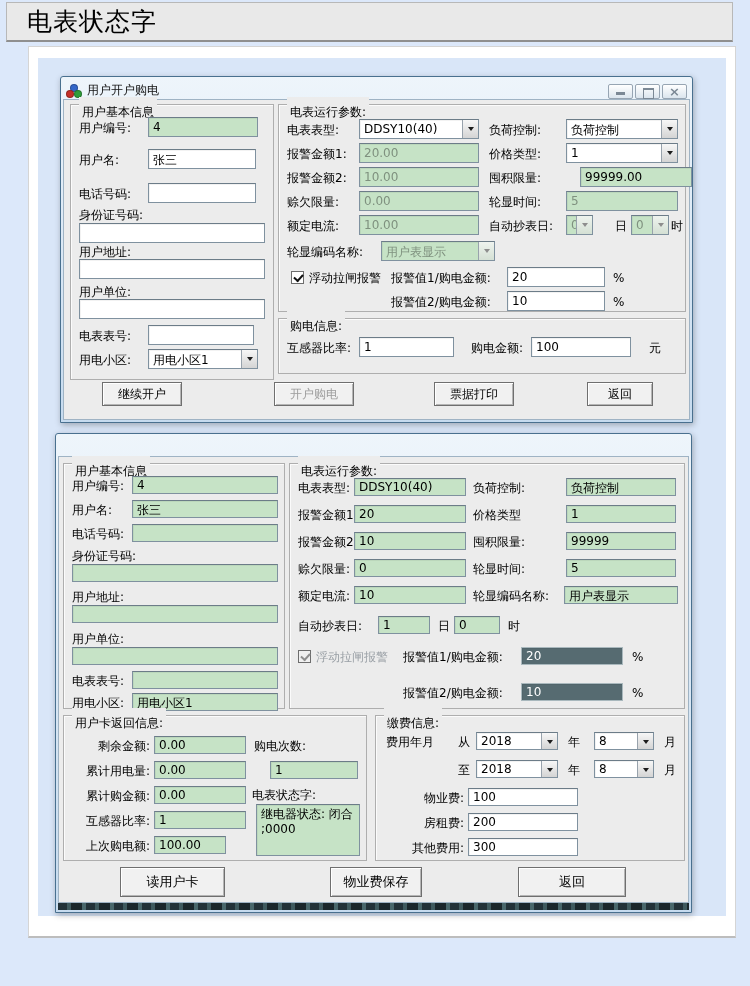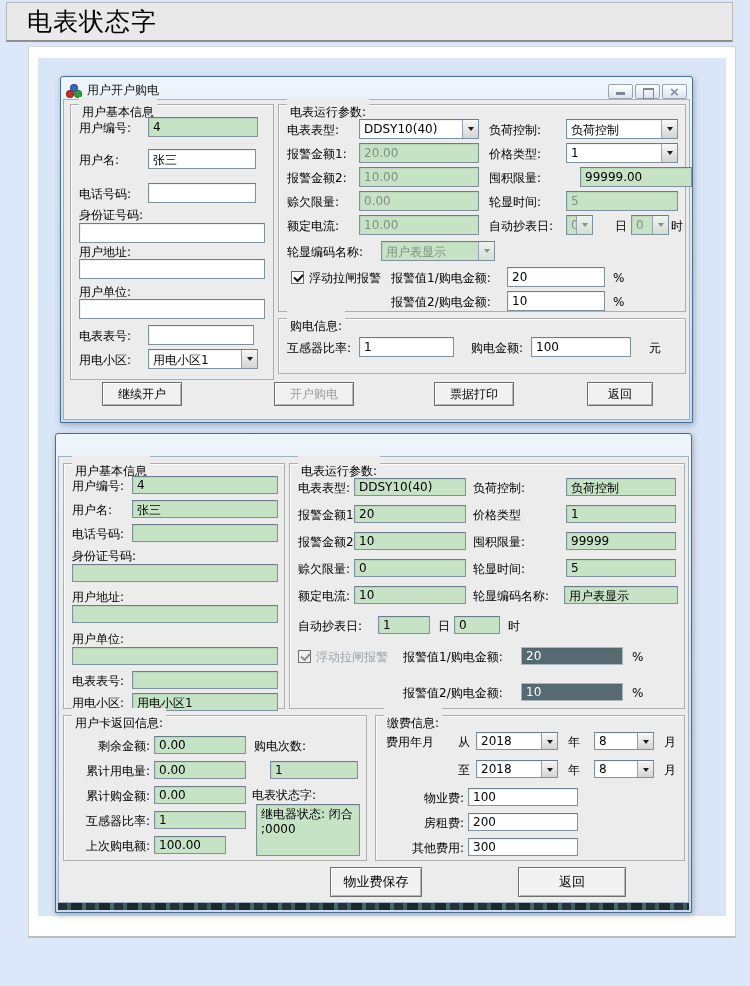--- a/index.html
+++ b/index.html
@@ -275,17 +275,18 @@
       </div>
       <span class="lbl" style="left:288px;top:45px">月</span>
       <span class="lbl rlab" style="left:4px;top:73px;width:84px">物业费:</span>
       <div class="fld h18" style="left:92px;top:72px;width:110px">100</div>
       <span class="lbl rlab" style="left:4px;top:98px;width:84px">房租费:</span>
       <div class="fld h18" style="left:92px;top:97px;width:110px">200</div>
       <span class="lbl rlab" style="left:4px;top:123px;width:84px">其他费用:</span>
       <div class="fld h18" style="left:92px;top:122px;width:110px">300</div>
     </div>
 
+    <div class="btn" style="left:61px;top:410px;width:105px;height:30px;line-height:28px;font-size:13px">读用户卡</div>
     <div class="btn" style="left:271px;top:410px;width:92px;height:30px;line-height:28px;font-size:13px">物业费保存</div>
     <div class="btn" style="left:459px;top:410px;width:108px;height:30px;line-height:28px;font-size:13px">返回</div>
   </div>
   <div class="darkstrip"></div>
 </div>
 
 </body></html>

